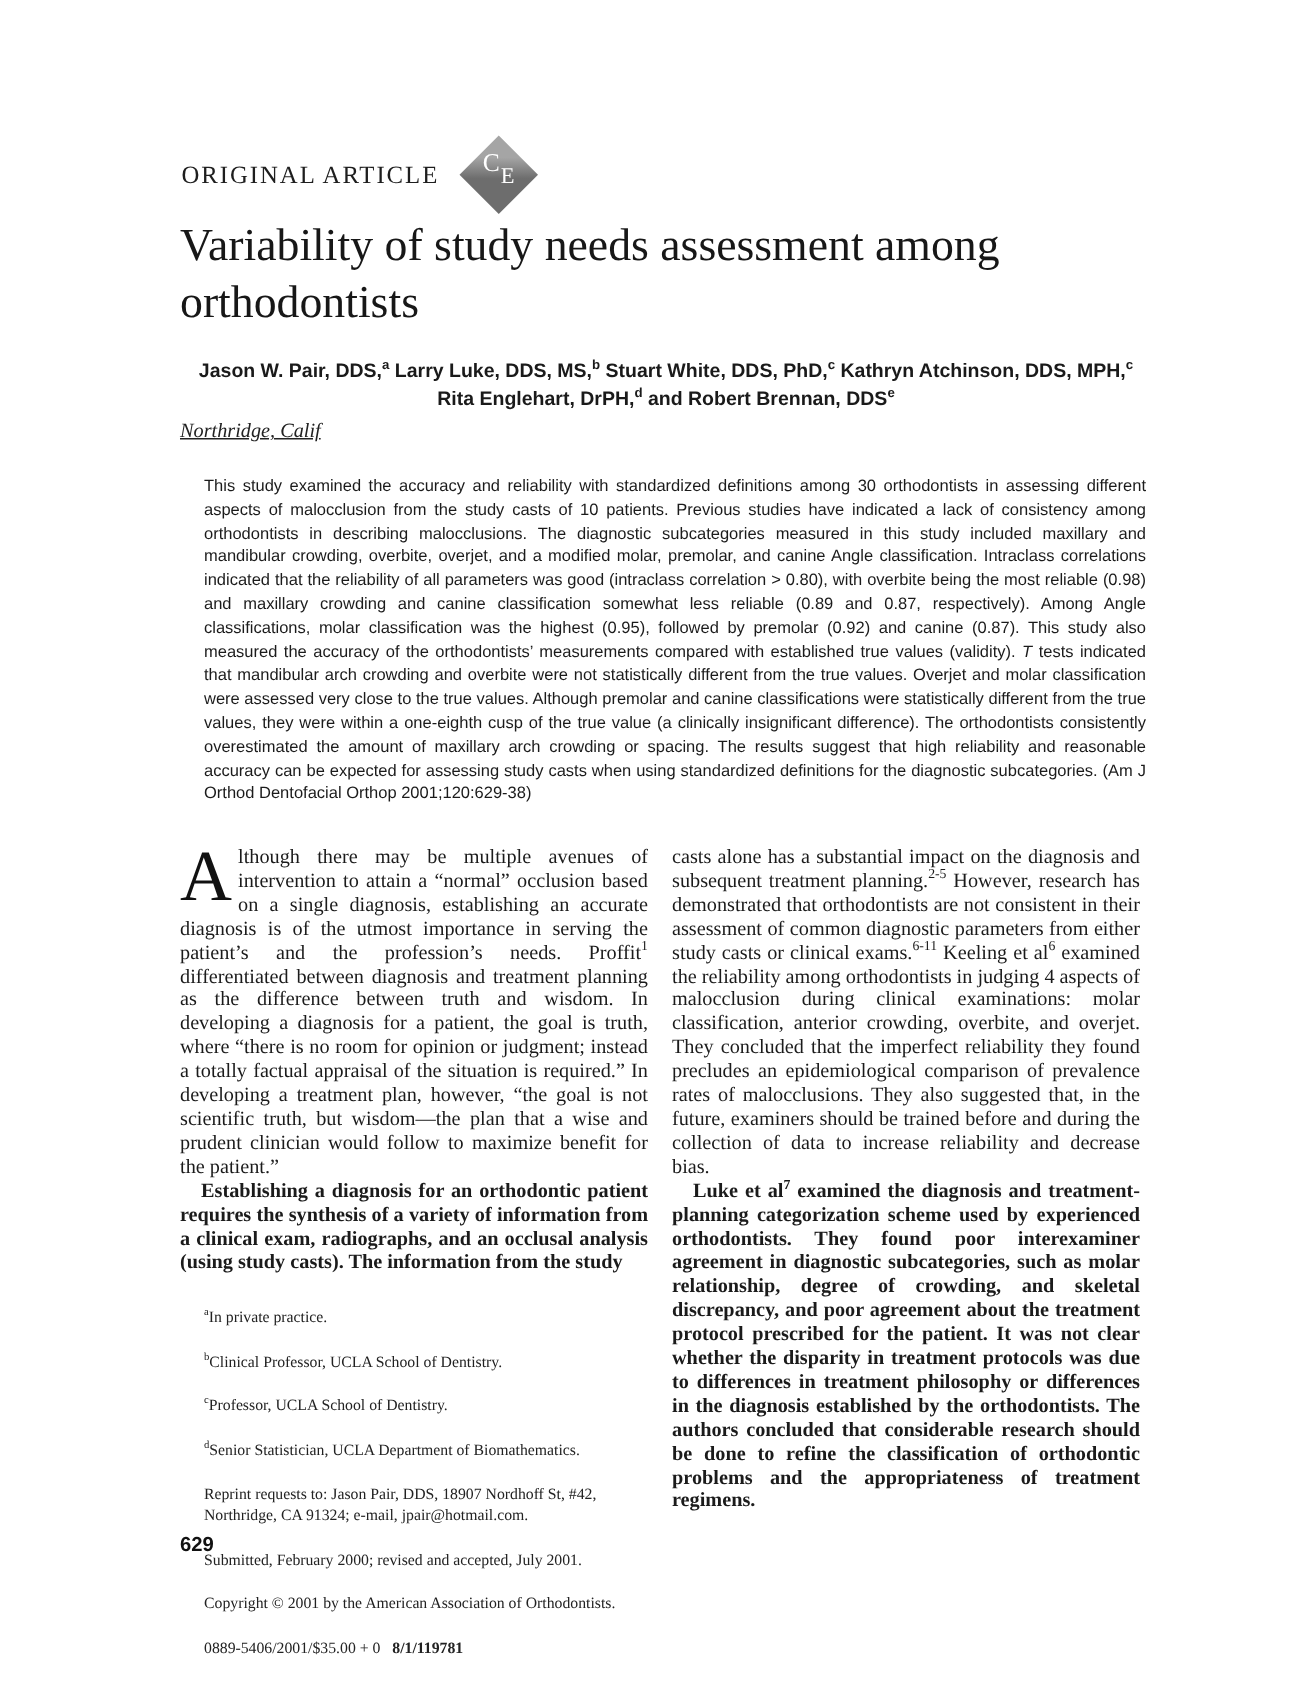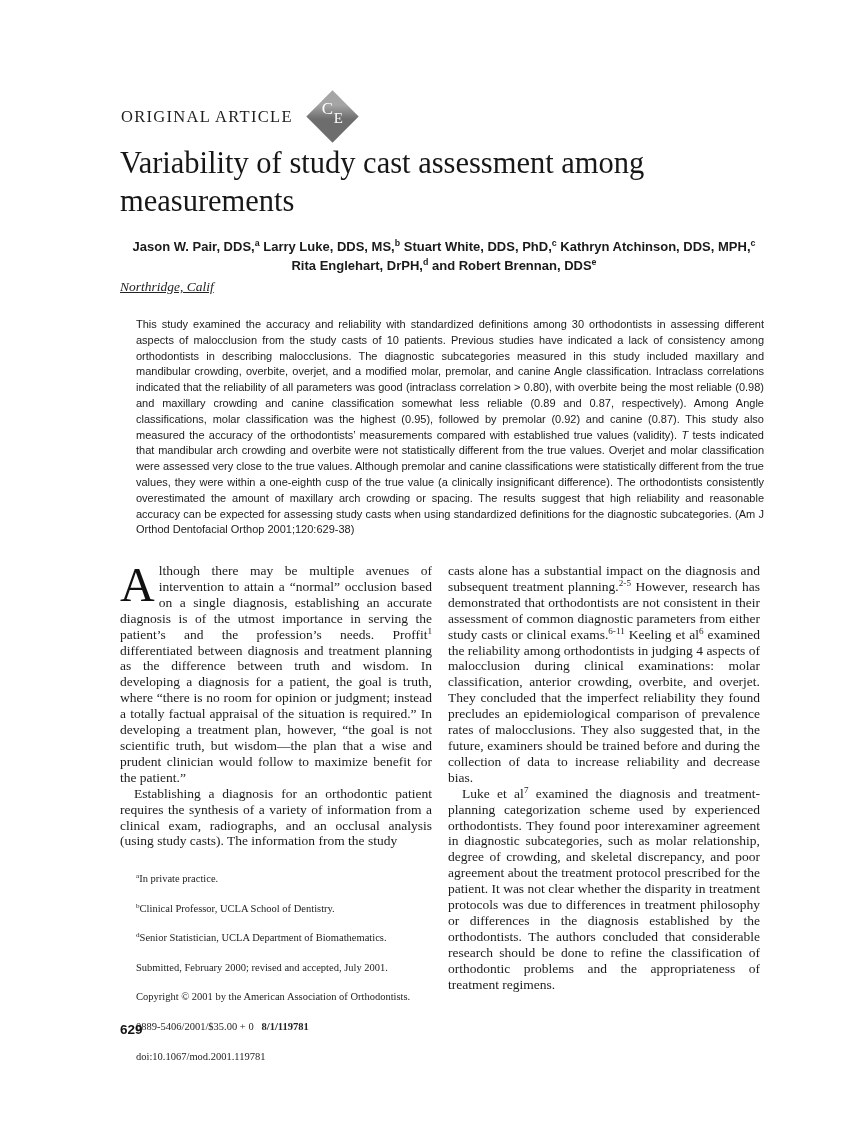--- a/index.html
+++ b/index.html
@@ -22,21 +22,21 @@
            font-family:"Liberation Sans",sans-serif;font-weight:bold;font-size:13px;line-height:18.5px;color:#1a1a1a;text-align:center;}
   .affiliation{position:absolute;left:120px;top:279px;margin:0;font-style:italic;font-size:13.5px;color:#222;text-decoration:underline;}
 
   .abstract{position:absolute;left:120px;top:301px;width:628px;margin:16px;
             font-family:"Liberation Sans",sans-serif;font-size:11px;line-height:15.8px;
             text-align:justify;color:#1b1b1b;}
 
   .columns{position:absolute;left:120px;top:563px;width:640px;display:flex;gap:16px;}
   .col{width:312px;}
   .para{margin:0;font-size:13.5px;line-height:15.9px;text-align:justify;color:#1b1b1b;}
-  .para.indent{text-indent:14px;}
+  .para.indent{text-indent:14px;font-weight:bold;}
   .dropcap{float:left;font-size:48px;line-height:40px;padding:2px 4px 0 0;color:#111;}
 
   sup{font-size:68%;line-height:0;vertical-align:super;}
 
   .footnotes{position:absolute;left:120px;top:856px;width:332px;
              font-size:10.5px;line-height:13.6px;color:#222;}
   .footnote{margin:16px;}
 
   .folio{position:absolute;left:120px;top:1022px;width:618px;text-align:left;
          font-family:"Liberation Sans",sans-serif;font-weight:bold;font-size:13.5px;color:#111;}
@@ -48,42 +48,44 @@
 
   <div class="kicker-row">
     <span class="kicker">ORIGINAL ARTICLE</span>
     <span class="ce-badge">
       <span class="ce-diamond"></span>
       <span class="ce-letter ce-c">C</span>
       <span class="ce-letter ce-e">E</span>
     </span>
   </div>
 
-  <h1 class="title">Variability of study cast assessment among measurements</h1>
+  <h1 class="title">Variability of study needs assessment among orthodontists</h1>
 
   <p class="authors"><span>Jason W. Pair, DDS,</span><sup>a</sup><span> Larry Luke, DDS, MS,</span><sup>b</sup><span> Stuart White, DDS, PhD,</span><sup>c</sup><span> Kathryn Atchinson, DDS, MPH,</span><sup>c</sup><br><span>Rita Englehart, DrPH,</span><sup>d</sup><span> and Robert Brennan, DDS</span><sup>e</sup></p>
   <p class="affiliation">Northridge, Calif</p>
 
   <p class="abstract"><span>This study examined the accuracy and reliability with standardized definitions among 30 orthodontists in assessing different aspects of malocclusion from the study casts of 10 patients. Previous studies have indicated a lack of consistency among orthodontists in describing malocclusions. The diagnostic subcategories measured in this study included maxillary and mandibular crowding, overbite, overjet, and a modified molar, premolar, and canine Angle classification. Intraclass correlations indicated that the reliability of all parameters was good (intraclass correlation &gt; 0.80), with overbite being the most reliable (0.98) and maxillary crowding and canine classification somewhat less reliable (0.89 and 0.87, respectively). Among Angle classifications, molar classification was the highest (0.95), followed by premolar (0.92) and canine (0.87). This study also measured the accuracy of the orthodontists’ measurements compared with established true values (validity). </span><i>T</i><span> tests indicated that mandibular arch crowding and overbite were not statistically different from the true values. Overjet and molar classification were assessed very close to the true values. Although premolar and canine classifications were statistically different from the true values, they were within a one-eighth cusp of the true value (a clinically insignificant difference). The orthodontists consistently overestimated the amount of maxillary arch crowding or spacing. The results suggest that high reliability and reasonable accuracy can be expected for assessing study casts when using standardized definitions for the diagnostic subcategories. (Am J Orthod Dentofacial Orthop 2001;120:629-38)</span></p>
 
   <div class="columns">
     <div class="col">
       <p class="para"><span class="dropcap">A</span><span><span>lthough there may be multiple avenues of intervention to attain a “normal” occlusion based on a single diagnosis, establishing an accurate diagnosis is of the utmost importance in serving the patient’s and the profession’s needs. Proffit</span><sup>1</sup><span> differentiated between diagnosis and treatment planning as the difference between truth and wisdom. In developing a diagnosis for a patient, the goal is truth, where “there is no room for opinion or judgment; instead a totally factual appraisal of the situation is required.” In developing a treatment plan, however, “the goal is not scientific truth, but wisdom—the plan that a wise and prudent clinician would follow to maximize benefit for the patient.”</span></span></p>
       <p class="para indent">Establishing a diagnosis for an orthodontic patient requires the synthesis of a variety of information from a clinical exam, radiographs, and an occlusal analysis (using study casts). The information from the study</p>
     </div>
     <div class="col">
       <p class="para"><span>casts alone has a substantial impact on the diagnosis and subsequent treatment planning.</span><sup>2-5</sup><span> However, research has demonstrated that orthodontists are not consistent in their assessment of common diagnostic parameters from either study casts or clinical exams.</span><sup>6-11</sup><span> Keeling et al</span><sup>6</sup><span> examined the reliability among orthodontists in judging 4 aspects of malocclusion during clinical examinations: molar classification, anterior crowding, overbite, and overjet. They concluded that the imperfect reliability they found precludes an epidemiological comparison of prevalence rates of malocclusions. They also suggested that, in the future, examiners should be trained before and during the collection of data to increase reliability and decrease bias.</span></p>
       <p class="para indent"><span>Luke et al</span><sup>7</sup><span> examined the diagnosis and treatment-planning categorization scheme used by experienced orthodontists. They found poor interexaminer agreement in diagnostic subcategories, such as molar relationship, degree of crowding, and skeletal discrepancy, and poor agreement about the treatment protocol prescribed for the patient. It was not clear whether the disparity in treatment protocols was due to differences in treatment philosophy or differences in the diagnosis established by the orthodontists. The authors concluded that considerable research should be done to refine the classification of orthodontic problems and the appropriateness of treatment regimens.</span></p>
     </div>
   </div>
 
   <div class="footnotes">
     <div class="footnote"><sup>a</sup><span>In private practice.</span></div>
     <div class="footnote"><sup>b</sup><span>Clinical Professor, UCLA School of Dentistry.</span></div>
+    <div class="footnote"><sup>c</sup><span>Professor, UCLA School of Dentistry.</span></div>
     <div class="footnote"><sup>d</sup><span>Senior Statistician, UCLA Department of Biomathematics.</span></div>
+    <div class="footnote"><span>Reprint requests to: Jason Pair, DDS, 18907 Nordhoff St, #42, Northridge, CA 91324; e-mail, jpair@hotmail.com.</span></div>
     <div class="footnote"><span>Submitted, February 2000; revised and accepted, July 2001.</span></div>
     <div class="footnote"><span>Copyright © 2001 by the American Association of Orthodontists.</span></div>
     <div class="footnote"><span>0889-5406/2001/$35.00 + 0&nbsp;&nbsp;&nbsp;</span><b>8/1/119781</b></div>
     <div class="footnote"><span>doi:10.1067/mod.2001.119781</span></div>
   </div>
 
   <div class="folio">629</div>
 
 </div>
 

